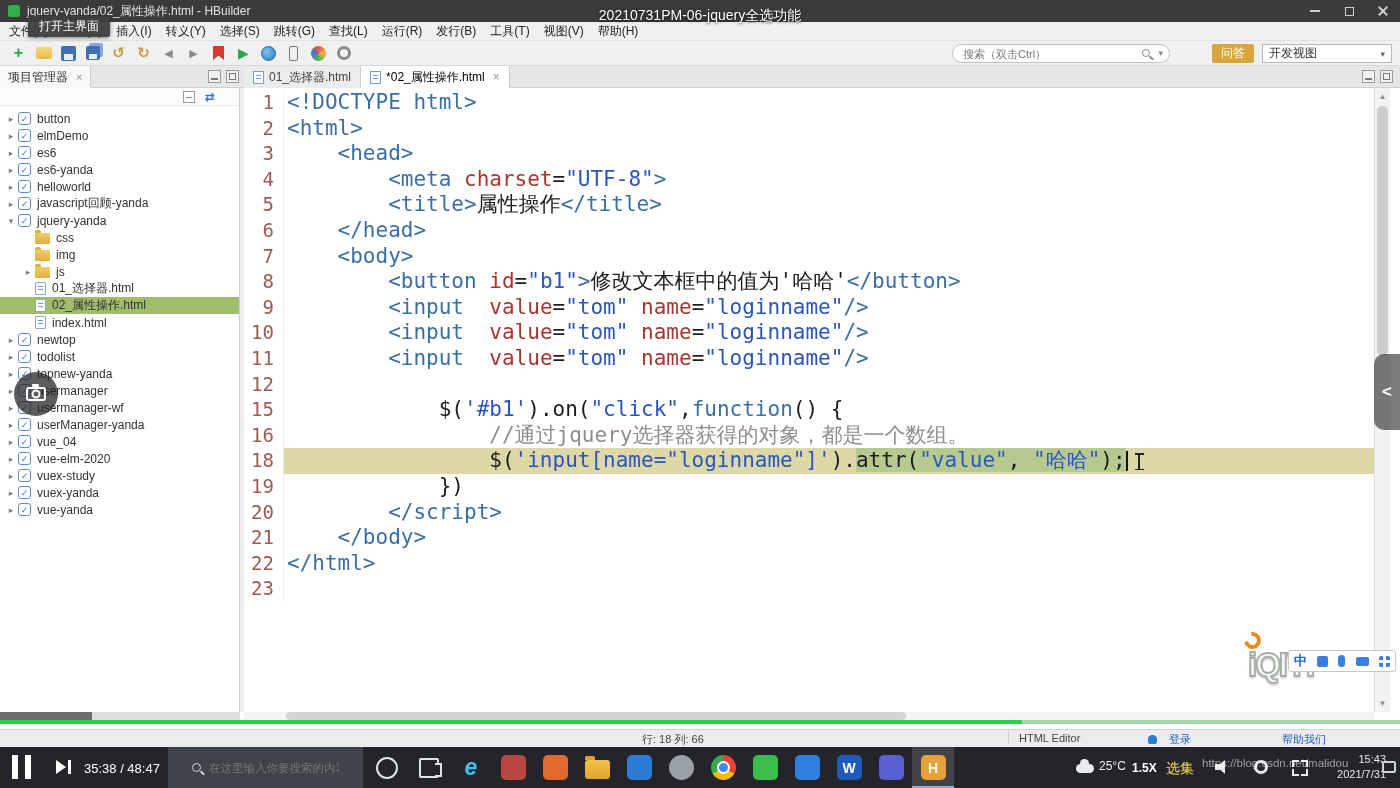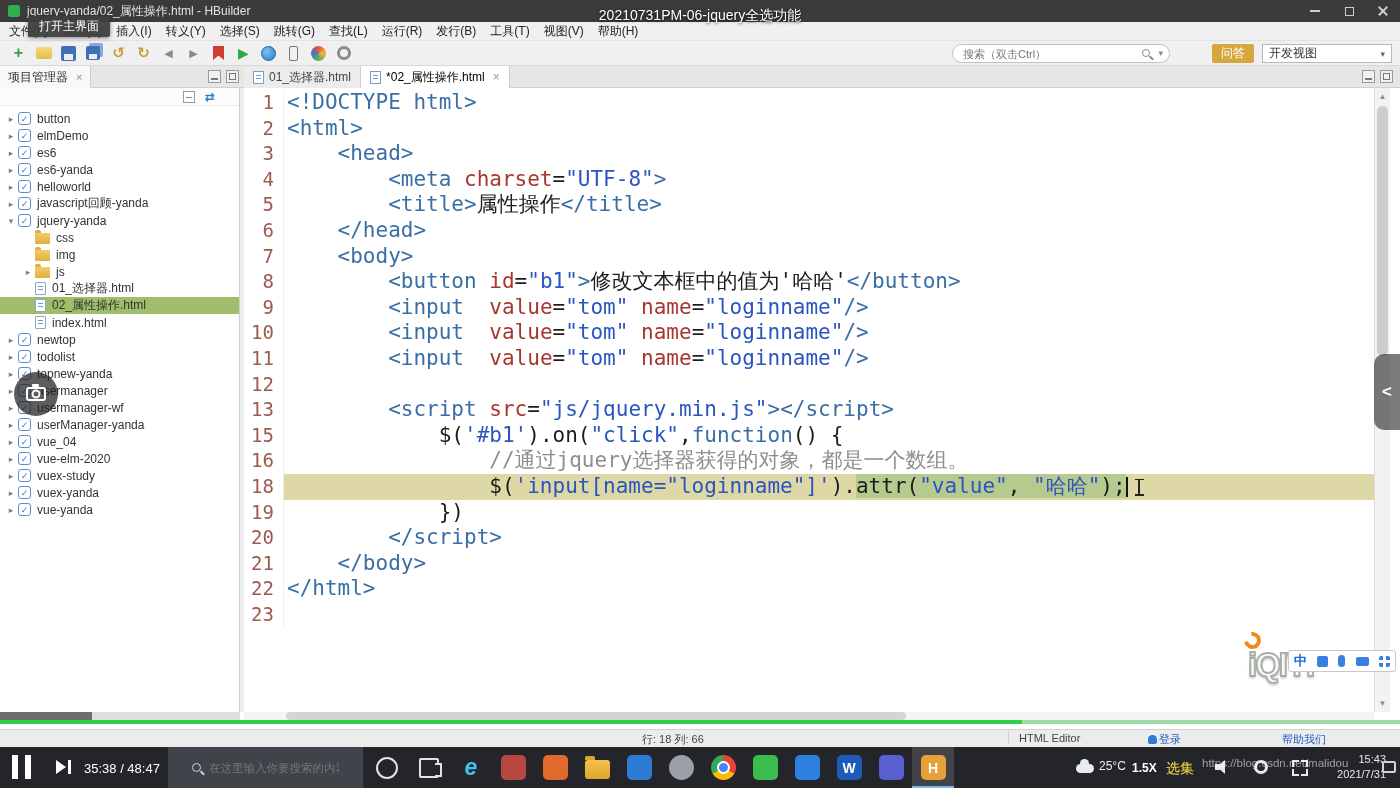--- a/index.html
+++ b/index.html
@@ -107,21 +107,21 @@
 .ehscroll{position:absolute;left:244px;top:712px;width:1130px;height:8px;background:#f4f4f4;z-index:30}
 .ehs-thumb{position:absolute;left:42px;width:620px;height:8px;background:#d4d4d4;border-radius:4px}
 .progress{position:absolute;left:0;top:720px;width:100%;height:4px;z-index:45}
 .progress .watched{position:absolute;left:0;top:0;height:4px;width:73%;background:#31d04b}
 .progress .rest{position:absolute;right:0;top:0;height:4px;width:27%;background:#9fd9a8}
 
 
 .statusbar{position:absolute;left:0;top:729px;width:100%;height:18px;background:#ececec;border-top:1px solid #d0d0d0;font-size:11px;color:#444}
 .st-pos{position:absolute;left:642px;top:2px}
 .st-mode{position:absolute;left:1008px;top:2px;padding-left:10px;border-left:1px solid #cfcfcf}
-.st-login{position:absolute;left:1148px;top:2px;color:#1b5fc0;display:flex;align-items:center;gap:2px}
+.st-login{position:absolute;left:1148px;top:2px;color:#1b5fc0;display:flex;align-items:center;gap:12px}
 .person{width:9px;height:9px;background:#2b7bd4;border-radius:50% 50% 2px 2px}
 .st-help{position:absolute;left:1282px;top:2px;color:#1b5fc0}
 
 
 .taskbar{position:absolute;left:0;top:747px;width:100%;height:43px;background:#24252b}
 .pausebtn{position:absolute;left:12px;top:8px;display:flex;gap:7px}
 .pausebtn span{width:6px;height:24px;background:#fff}
 .nextbtn{position:absolute;left:56px;top:13px;display:flex;align-items:center}
 .ntri{width:0;height:0;border-left:10px solid #fff;border-top:7px solid transparent;border-bottom:7px solid transparent}
 .nbar{width:3px;height:14px;background:#fff;margin-left:2px}
@@ -445,21 +445,20 @@
         <div class="eline"><span class="gut">3</span><span class="ecode"><span class="cm-p">    </span><span class="cm-t">&lt;head&gt;</span></span></div>
         <div class="eline"><span class="gut">4</span><span class="ecode"><span class="cm-p">        </span><span class="cm-t">&lt;meta </span><span class="cm-a">charset</span><span class="cm-p">=</span><span class="cm-s">"UTF-8"</span><span class="cm-t">&gt;</span></span></div>
         <div class="eline"><span class="gut">5</span><span class="ecode"><span class="cm-p">        </span><span class="cm-t">&lt;title&gt;</span><span class="cm-p">属性操作</span><span class="cm-t">&lt;/title&gt;</span></span></div>
         <div class="eline"><span class="gut">6</span><span class="ecode"><span class="cm-p">    </span><span class="cm-t">&lt;/head&gt;</span></span></div>
         <div class="eline"><span class="gut">7</span><span class="ecode"><span class="cm-p">    </span><span class="cm-t">&lt;body&gt;</span></span></div>
         <div class="eline"><span class="gut">8</span><span class="ecode"><span class="cm-p">        </span><span class="cm-t">&lt;button </span><span class="cm-a">id</span><span class="cm-p">=</span><span class="cm-s">"b1"</span><span class="cm-t">&gt;</span><span class="cm-p">修改文本框中的值为'哈哈'</span><span class="cm-t">&lt;/button&gt;</span></span></div>
         <div class="eline"><span class="gut">9</span><span class="ecode"><span class="cm-p">        </span><span class="cm-t">&lt;input  </span><span class="cm-a">value</span><span class="cm-p">=</span><span class="cm-s">"tom"</span><span class="cm-p"> </span><span class="cm-a">name</span><span class="cm-p">=</span><span class="cm-s">"loginname"</span><span class="cm-t">/&gt;</span></span></div>
         <div class="eline"><span class="gut">10</span><span class="ecode"><span class="cm-p">        </span><span class="cm-t">&lt;input  </span><span class="cm-a">value</span><span class="cm-p">=</span><span class="cm-s">"tom"</span><span class="cm-p"> </span><span class="cm-a">name</span><span class="cm-p">=</span><span class="cm-s">"loginname"</span><span class="cm-t">/&gt;</span></span></div>
         <div class="eline"><span class="gut">11</span><span class="ecode"><span class="cm-p">        </span><span class="cm-t">&lt;input  </span><span class="cm-a">value</span><span class="cm-p">=</span><span class="cm-s">"tom"</span><span class="cm-p"> </span><span class="cm-a">name</span><span class="cm-p">=</span><span class="cm-s">"loginname"</span><span class="cm-t">/&gt;</span></span></div>
         <div class="eline"><span class="gut">12</span><span class="ecode"></span></div>
-        <div class="eline"><span class="gut">13</span><span class="ecode"><span class="cm-p">        </span><span class="cm-t">&lt;script </span><span class="cm-a">src</span><span class="cm-p">=</span><span class="cm-s">"js/jquery.min.js"</span><span class="cm-t">&gt;&lt;/script&gt;</span></span></div>
         <div class="eline"><span class="gut">15</span><span class="ecode"><span class="cm-p">            $(</span><span class="cm-s">'#b1'</span><span class="cm-p">).on(</span><span class="cm-s">"click"</span><span class="cm-p">,</span><span class="cm-k">function</span><span class="cm-p">() {</span></span></div>
         <div class="eline"><span class="gut">16</span><span class="ecode"><span class="cm-c">                //通过jquery选择器获得的对象，都是一个数组。</span></span></div>
         <div class="eline cur"><span class="gut">18</span><span class="ecode"><span class="cm-p">                $(</span><span class="cm-s">'input[name="loginname"]'</span><span class="cm-p">).</span><span class="cm-p hlsel">attr(</span><span class="cm-s hlsel">"value"</span><span class="cm-p hlsel">, </span><span class="cm-s hlsel">"哈哈"</span><span class="cm-p hlsel">);</span><span class="caret"></span><span class="ibeam"></span></span></div>
         <div class="eline"><span class="gut">19</span><span class="ecode"><span class="cm-p">            })</span></span></div>
         <div class="eline"><span class="gut">20</span><span class="ecode"><span class="cm-p">        </span><span class="cm-t">&lt;/script&gt;</span></span></div>
         <div class="eline"><span class="gut">21</span><span class="ecode"><span class="cm-p">    </span><span class="cm-t">&lt;/body&gt;</span></span></div>
         <div class="eline"><span class="gut">22</span><span class="ecode"><span class="cm-t">&lt;/html&gt;</span></span></div>
         <div class="eline"><span class="gut">23</span><span class="ecode"></span></div>
       </div>
   </div>

